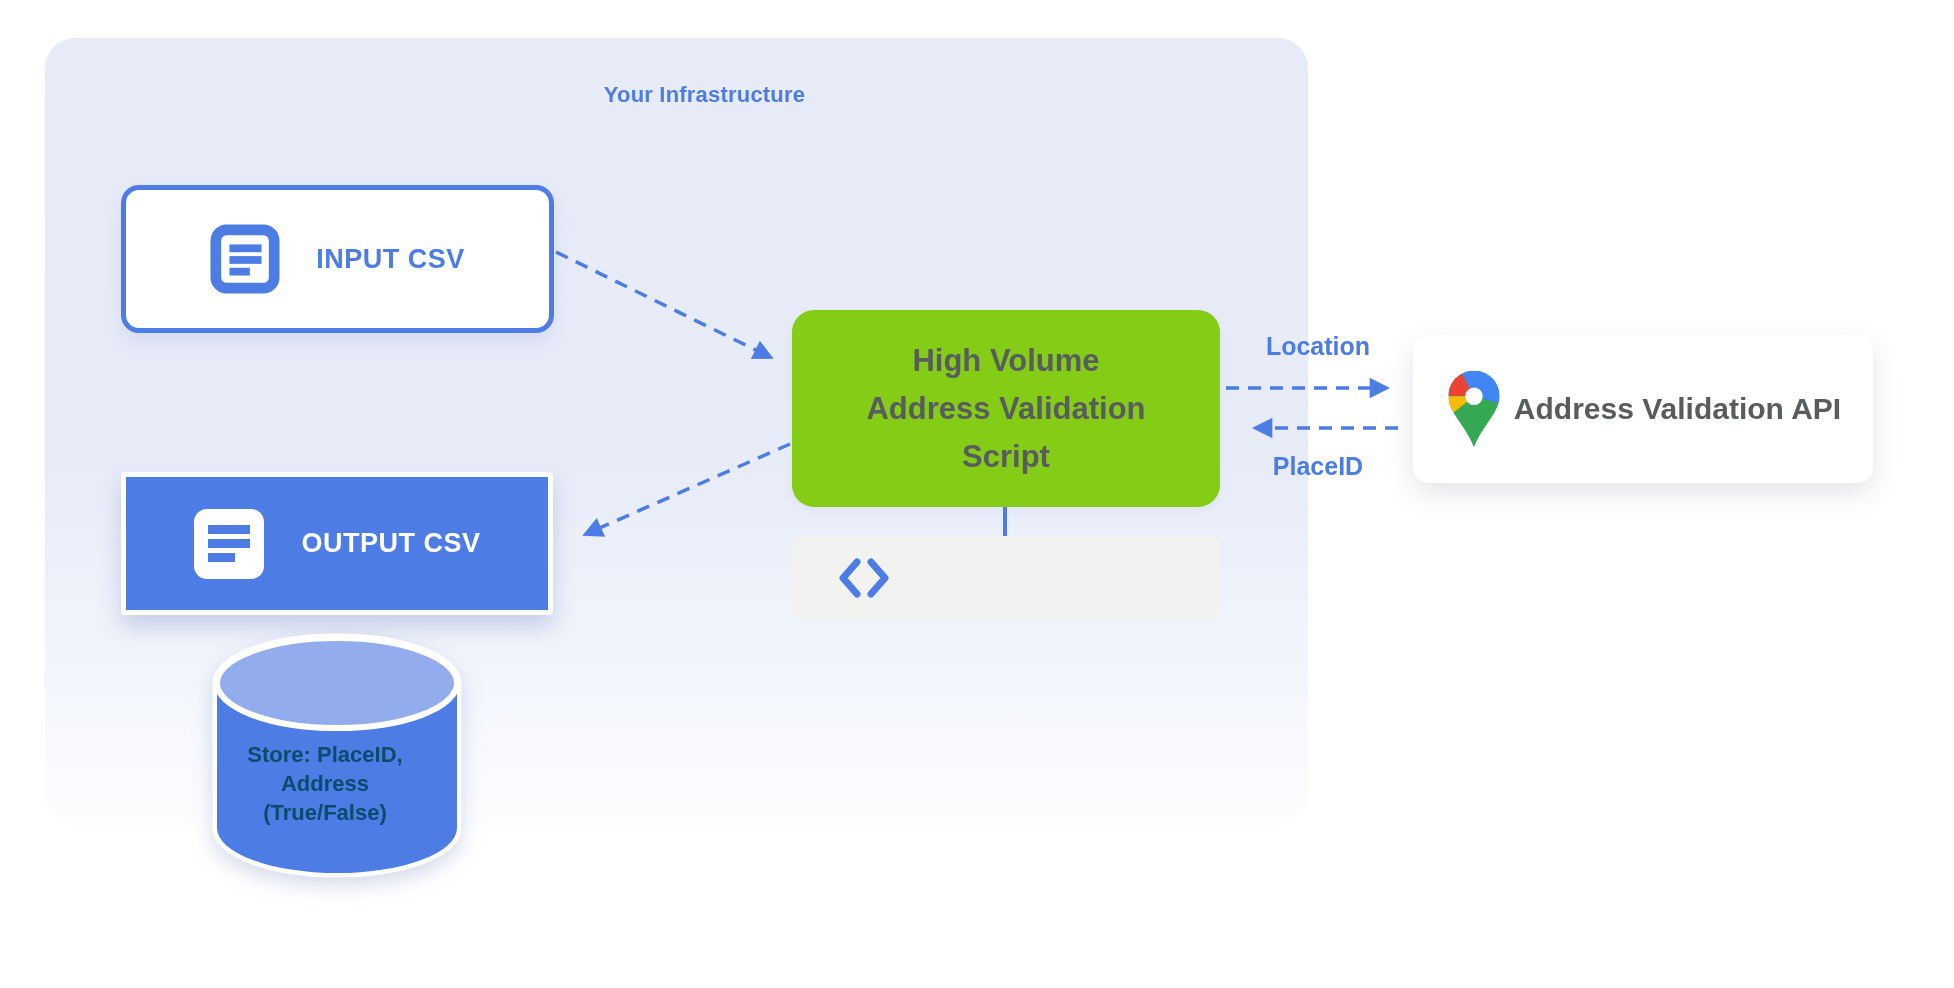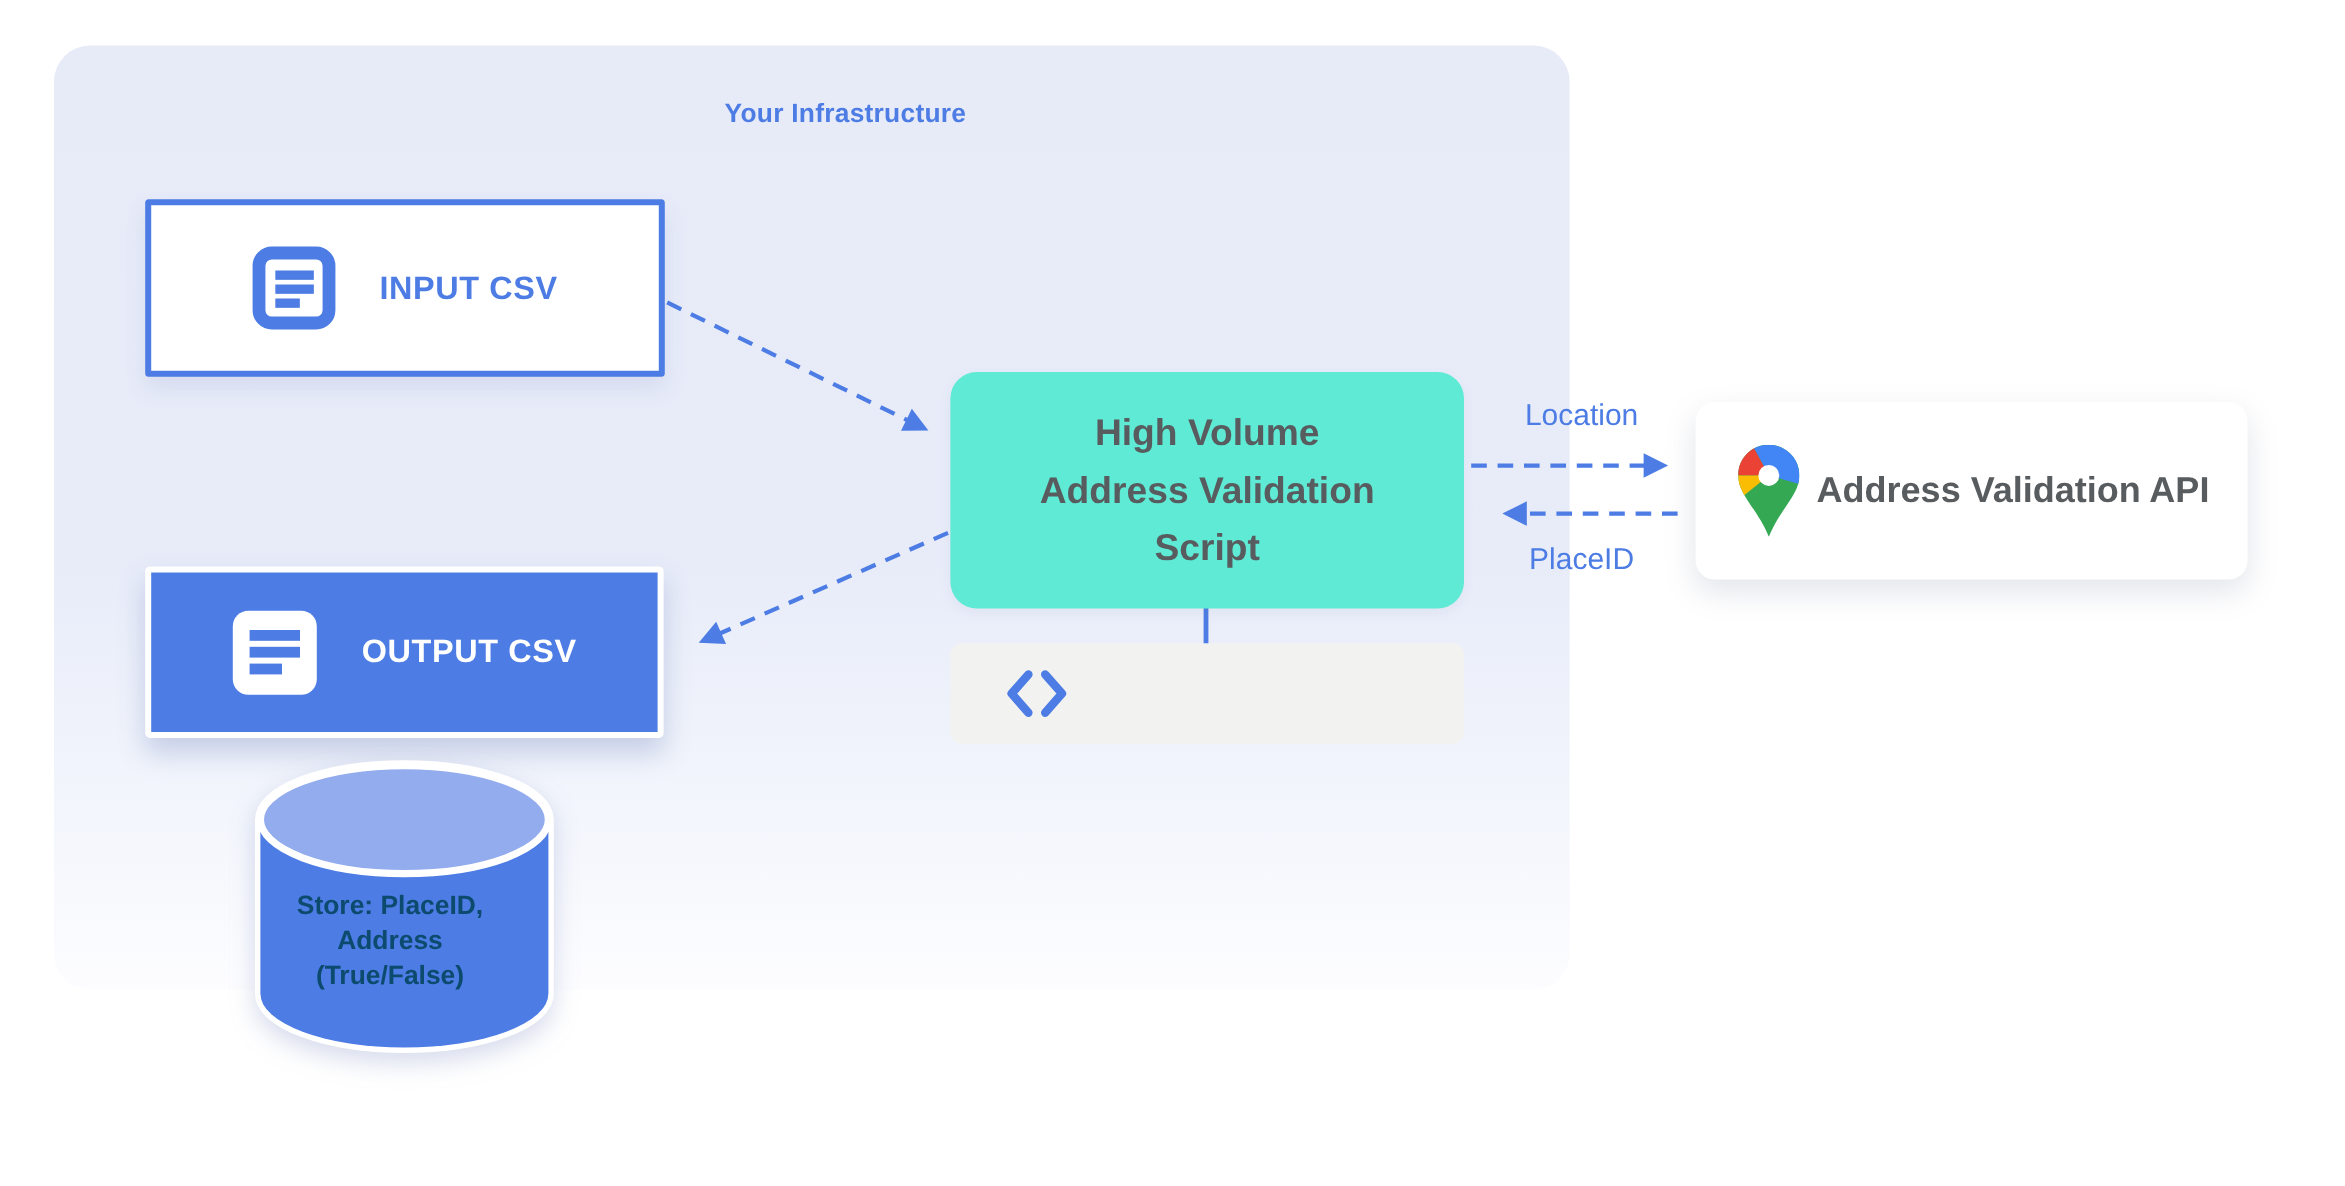--- a/index.html
+++ b/index.html
@@ -16,36 +16,36 @@
     background:linear-gradient(180deg,#e7ebf8 0%,#e8ecf9 55%,#f3f6fc 82%,#fdfdff 100%);
   }
   .infra-title{
     position:absolute;left:45px;top:82px;width:1263px;
     padding-left:56px;box-sizing:border-box;
     text-align:center;
     font-size:22px;font-weight:bold;color:#4c7ce4;letter-spacing:.2px;
   }
   .node{position:absolute;display:flex;align-items:center;justify-content:center;box-sizing:border-box;}
   .input-box{
-    left:121px;top:166px;width:433px;height:148px;
-    background:#ffffff;border:5px solid #4c7ce4;border-radius:3px;
+    left:121px;top:185px;width:433px;height:148px;
+    background:#ffffff;border:5px solid #4c7ce4;border-radius:18px;
     gap:36px;
     box-shadow:0 10px 18px rgba(90,110,180,0.12);
   }
   .input-box .label{font-size:27px;font-weight:bold;color:#4c7ce4;letter-spacing:.5px;}
   .output-box{
     left:121px;top:472px;width:432px;height:143px;
     background:#4c7ce4;border:5px solid #ffffff;border-radius:4px;
     gap:36px;
     box-shadow:0 12px 22px rgba(90,110,180,0.28);
   }
   .output-box .label{font-size:27px;font-weight:bold;color:#ffffff;letter-spacing:.5px;}
   .script-box{
     left:792px;top:310px;width:428px;height:197px;
-    background:#5eead4;border-radius:22px;
+    background:#84cc16;border-radius:22px;
     flex-direction:column;
     box-shadow:0 4px 10px rgba(120,130,160,0.08);
   }
   .script-box .line{font-size:31px;font-weight:bold;color:#595c5f;line-height:48px;text-align:center;}
   .connector{
     position:absolute;left:1003px;top:505px;width:4px;height:33px;background:#4c7ce4;
   }
   .library-box{
     left:792px;top:536px;width:428px;height:84px;
     background:#f2f2f1;border-radius:10px;
@@ -58,21 +58,21 @@
     box-shadow:0 10px 26px rgba(100,110,140,0.18);
   }
   .api-box .label{font-size:30px;font-weight:bold;color:#595c5f;}
   .cyl-wrap{position:absolute;left:205px;top:628px;width:264px;height:260px;}
   .cyl-text{
     position:absolute;left:205px;top:740px;width:240px;
     text-align:center;color:#0c4a6e;font-weight:bold;font-size:22px;line-height:29px;
   }
   .edge-label{
     position:absolute;left:1232px;width:172px;text-align:center;
-    color:#4c7ce4;font-size:25px;font-weight:400;
+    color:#4c7ce4;font-size:25px;font-weight:700;
   }
   .edge-label.loc{top:332px;}
   .edge-label.pid{top:452px;}
   .overlay{position:absolute;left:0;top:0;width:1954px;height:988px;pointer-events:none;}
 </style>
 </head>
 <body>
 
 <div class="page">
 

